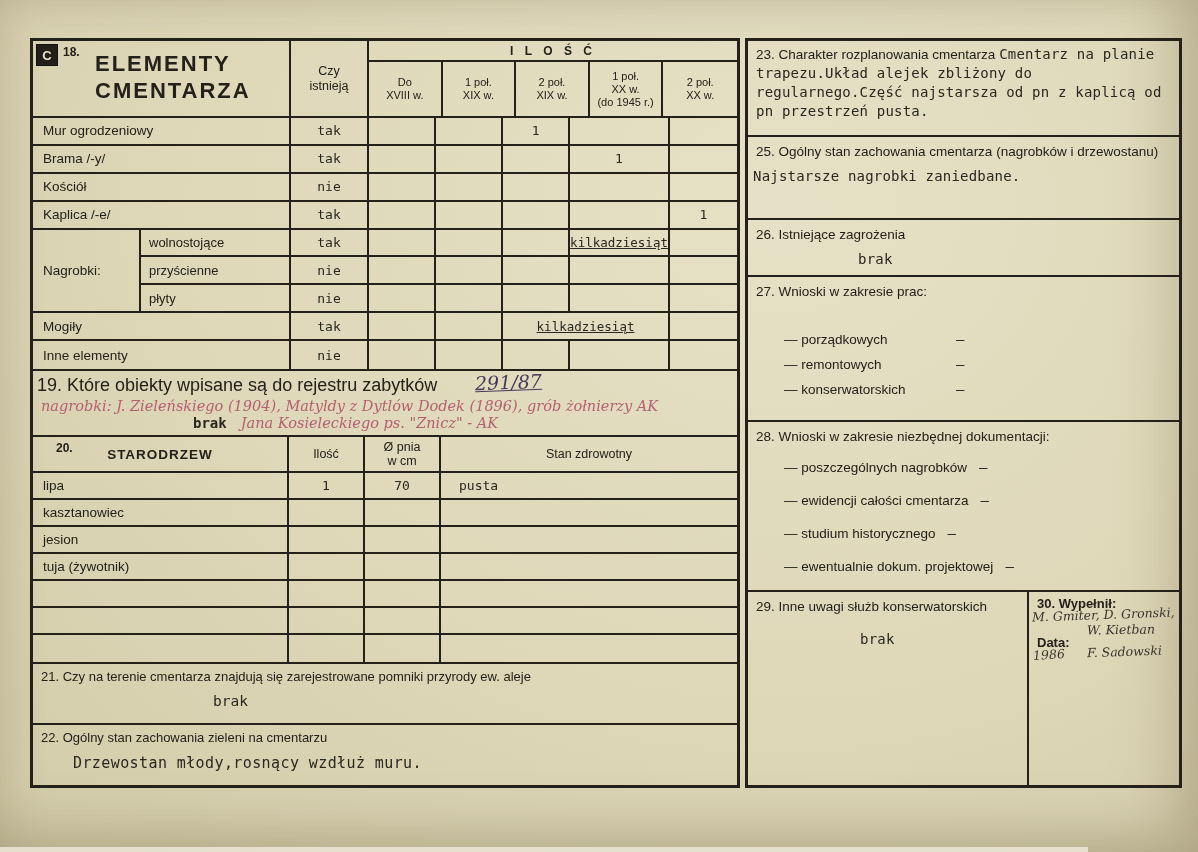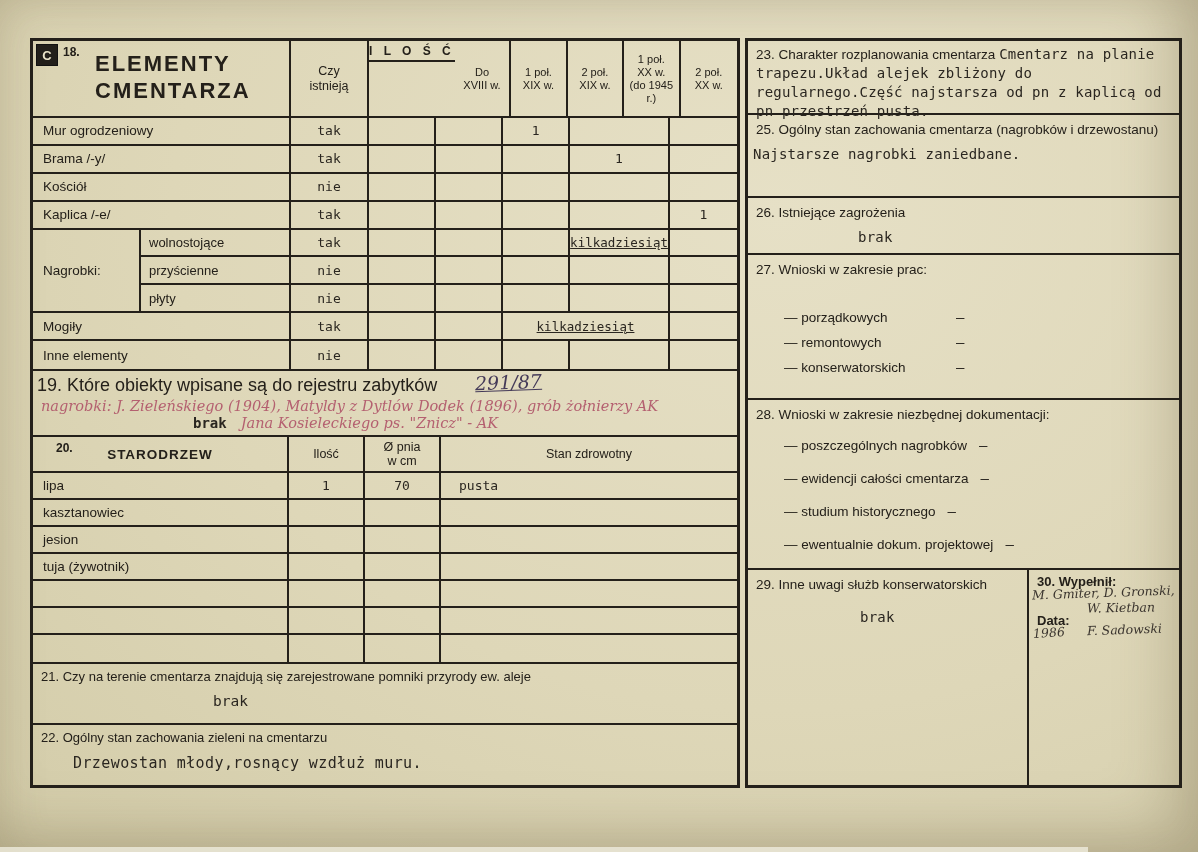--- a/index.html
+++ b/index.html
@@ -30,21 +30,21 @@
   .t18{height:330px;display:grid;grid-template-columns:108px 150px 78px repeat(5,1fr);grid-template-rows:77px repeat(9,1fr);}
   .cell{border-right:2px solid var(--ink);border-bottom:2px solid var(--ink);box-sizing:border-box;display:flex;align-items:center;overflow:visible;}
   .cell.er{border-right:none;}
   .cell.eb{border-bottom:none;}
   .hlabel{position:relative;display:block;}
   .cbadge{position:absolute;top:3px;left:3px;width:20px;height:20px;background:#221f1a;color:#e9e3c8;
     display:flex;align-items:center;justify-content:center;font-weight:bold;font-size:13px;border:1px solid #111;}
   .num18{position:absolute;top:4px;left:30px;font-size:12px;font-weight:bold;}
   .t18title{padding:9px 0 0 62px;font-weight:bold;font-size:22px;letter-spacing:2px;line-height:27px;}
   .hexist{justify-content:center;text-align:center;font-size:12.5px;white-space:pre-line;line-height:15px;}
-  .hilosc{border-bottom:2px solid var(--ink);display:flex;flex-direction:row;box-sizing:border-box;}
+  .hilosc{border-bottom:2px solid var(--ink);display:flex;flex-direction:column;box-sizing:border-box;}
   .ilosc{height:21px;border-bottom:2px solid var(--ink);display:flex;align-items:center;justify-content:center;
     font-size:12px;font-weight:bold;letter-spacing:4px;box-sizing:border-box;}
   .periods{flex:1;display:grid;grid-template-columns:repeat(5,1fr);}
   .pcell{border-right:2px solid var(--ink);display:flex;align-items:center;justify-content:center;text-align:center;
     font-size:11px;line-height:13px;white-space:pre-line;box-sizing:border-box;}
   .periods .pcell:last-child{border-right:none;}
   .rlabel{padding-left:10px;font-size:13.5px;}
   .sublabel{padding-left:8px;font-size:13px;}
   .vexist{justify-content:center;}
   .vcell{justify-content:center;}
@@ -74,21 +74,21 @@
 
   
   .s21{height:61px;}
   .s22{flex:1;}
   .q-label{padding:5px 8px 0 8px;font-size:13px;line-height:16px;}
   .s21-answer{margin:8px 0 0 180px;font-size:14.5px;}
   .s22-answer{margin:8px 0 0 40px;font-size:15px;letter-spacing:.4px;}
 
   
   .rtyped{font-family:"DejaVu Sans Mono",monospace;color:var(--typed);font-size:14px;letter-spacing:.2px;}
-  .rs23{height:74px;}
+  .rs23{height:96px;}
   .rs23 p{margin:0;padding:4px 6px 0 8px;font-size:13.5px;line-height:18px;}
   .rs24{height:140px;}
   .rs25{height:83px;}
   .rs26{height:57px;}
   .rs27{height:145px;}
   .rs28{height:170px;}
   .rs2930{flex:1;display:flex;flex-direction:row;}
   .rlabel-line{padding:6px 8px 0 8px;font-size:13.5px;line-height:17px;}
   .ritems{display:flex;flex-direction:column;margin:13px 0 0 36px;gap:13px;}
   .ritems.wide-gap{gap:14px;}

